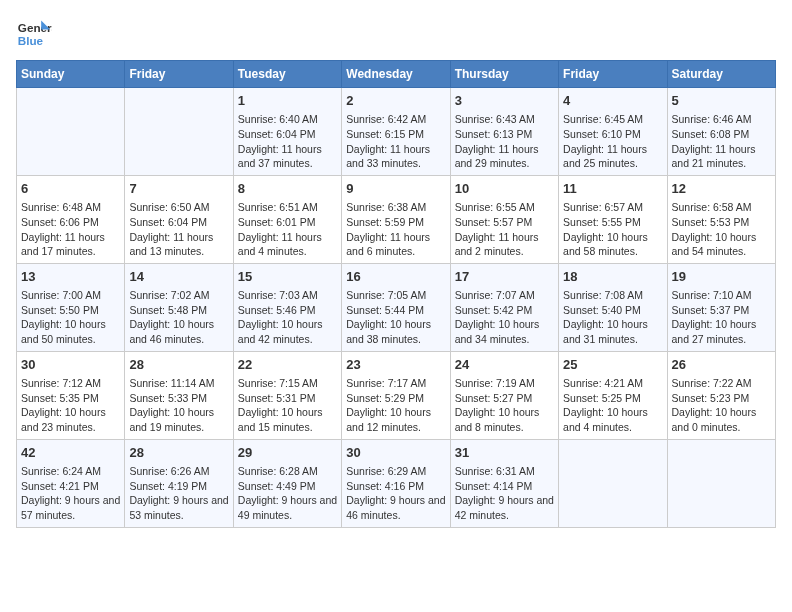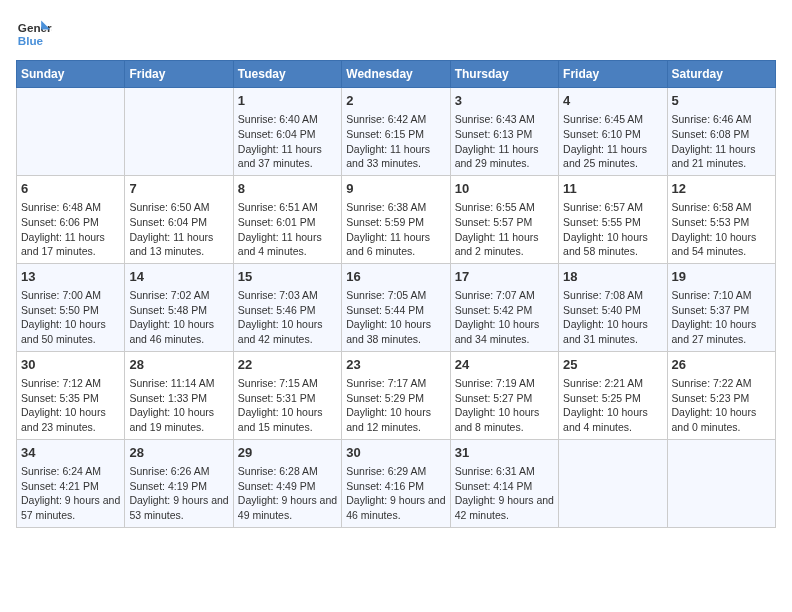--- a/index.html
+++ b/index.html
@@ -234,21 +234,21 @@
       <tr>
         <td>
           <span class="day-num">30</span>
           <div>Sunrise: 7:12 AM</div>
           <div>Sunset: 5:35 PM</div>
           <div>Daylight: 10 hours and 23 minutes.</div>
         </td>
         <td>
           <span class="day-num">28</span>
           <div>Sunrise: 11:14 AM</div>
-          <div>Sunset: 1:33 PM</div>
+          <div>Sunset: 5:33 PM</div>
           <div>Daylight: 10 hours and 19 minutes.</div>
         </td>
         <td>
           <span class="day-num">22</span>
           <div>Sunrise: 7:15 AM</div>
           <div>Sunset: 5:31 PM</div>
           <div>Daylight: 10 hours and 15 minutes.</div>
         </td>
         <td>
           <span class="day-num">23</span>
@@ -257,34 +257,34 @@
           <div>Daylight: 10 hours and 12 minutes.</div>
         </td>
         <td>
           <span class="day-num">24</span>
           <div>Sunrise: 7:19 AM</div>
           <div>Sunset: 5:27 PM</div>
           <div>Daylight: 10 hours and 8 minutes.</div>
         </td>
         <td>
           <span class="day-num">25</span>
-          <div>Sunrise: 2:21 AM</div>
+          <div>Sunrise: 4:21 AM</div>
           <div>Sunset: 5:25 PM</div>
           <div>Daylight: 10 hours and 4 minutes.</div>
         </td>
         <td>
           <span class="day-num">26</span>
           <div>Sunrise: 7:22 AM</div>
           <div>Sunset: 5:23 PM</div>
           <div>Daylight: 10 hours and 0 minutes.</div>
         </td>
       </tr>
       <tr>
         <td>
-          <span class="day-num">34</span>
+          <span class="day-num">42</span>
           <div>Sunrise: 6:24 AM</div>
           <div>Sunset: 4:21 PM</div>
           <div>Daylight: 9 hours and 57 minutes.</div>
         </td>
         <td>
           <span class="day-num">28</span>
           <div>Sunrise: 6:26 AM</div>
           <div>Sunset: 4:19 PM</div>
           <div>Daylight: 9 hours and 53 minutes.</div>
         </td>

